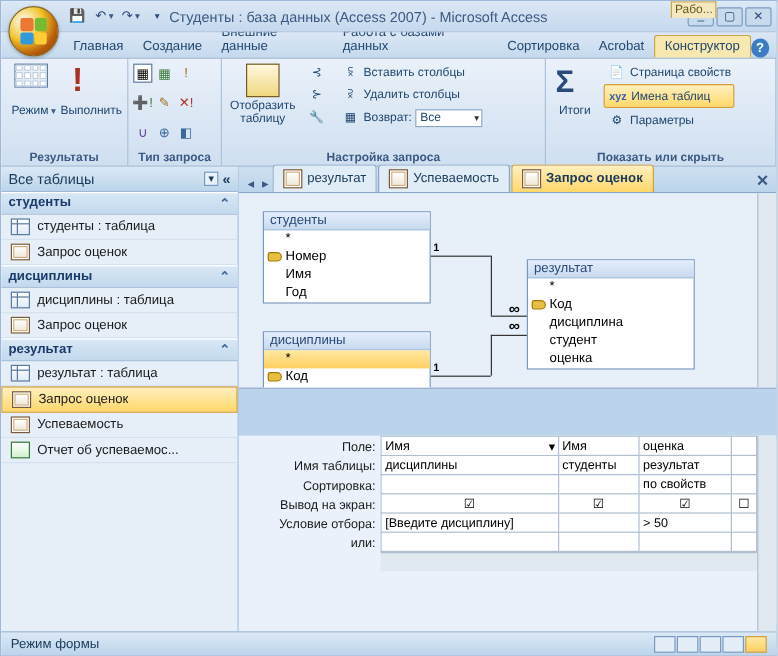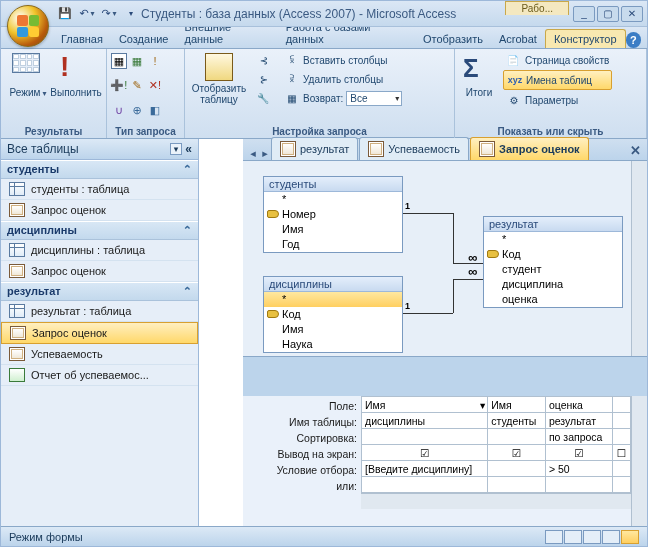--- a/index.html
+++ b/index.html
@@ -9,21 +9,21 @@
   .titlebar { height: 26px; background: linear-gradient(#dbe7f5, #c5d9ed); display: flex; align-items: center; border-bottom: 1px solid #a8c0db; position: relative; }
   .office-btn { width: 42px; height: 42px; border-radius: 50%; background: radial-gradient(circle at 30% 30%, #fff, #f0c42b 40%, #b85a0b 70%, #714d16); position: absolute; top: 4px; left: 6px; z-index: 100; border: 1px solid #8a6a1a; box-shadow: 0 1px 3px rgba(0,0,0,.3); display:flex; align-items:center; justify-content:center; }
   .office-quad { width:22px; height:22px; display:grid; grid-template-columns:1fr 1fr; grid-template-rows:1fr 1fr; gap:1px; }
   .office-quad div { border-radius:2px; }
   .oq1{background:#e73;} .oq2{background:#7b3;} .oq3{background:#39d;} .oq4{background:#fc3;}
   .qat { margin-left: 54px; display: flex; gap: 2px; align-items: center; }
   .qat-btn { width: 20px; height: 20px; display: flex; align-items: center; justify-content: center; color: #2a4a7a; }
   .title-text { flex: 1; text-align: left; color: #3b5a82; font-size: 12px; }
   .win-controls { display: flex; margin-right: 4px; gap: 2px; }
   .win-btn { width: 22px; height: 16px; background: #c8dbed; border: 1px solid #7a9ac0; border-radius: 2px; display: flex; align-items: center; justify-content: center; font-size: 10px; color: #2a4a7a; }
-  .context-tab-label { position: absolute; right: 78px; top: 0; background: #f4e8c0; border: 1px solid #c9a84a; border-bottom:none; font-size: 10px; padding: 1px 15px; color: #6a5a1a; }
+  .context-tab-label { position: absolute; right: 50px; top: 0; background: #f4e8c0; border: 1px solid #c9a84a; border-bottom:none; font-size: 10px; padding: 1px 2px; color: #6a5a1a; }
   
   
   .tabs { height: 22px; background: linear-gradient(#dbe7f5,#c5d9ed); display: flex; align-items: flex-end; padding-left: 52px; border-bottom:1px solid #8aa8c8;}
   .tab { padding: 3px 8px; color: #21486f; font-size: 11px; }
   .tab.active { background: #f8e8b0; border: 1px solid #c9a84a; border-bottom: none; border-radius: 3px 3px 0 0; }
   .help-btn { margin-left: auto; margin-right: 6px; width:16px; height:16px; border-radius:50%; background:#3b7dc5; color:#fff; display:flex; align-items:center; justify-content:center; font-weight:bold; font-size:11px; }
   
   
   .ribbon { height: 90px; background: linear-gradient(#eaf1fa, #cfdff0); display: flex; border-bottom: 1px solid #8aa8c8; }
   .rgroup { border-right: 1px solid #aac2db; display: flex; flex-direction: column; padding: 2px 4px 0 4px; position:relative; }
@@ -34,21 +34,21 @@
   .big-btn .lbl { font-size: 10px; color: #21486f; text-align: center; line-height: 11px; margin-top:2px;}
   .small-btns { display: flex; flex-direction: column; gap: 1px; margin-left:2px;}
   .small-btn { display: flex; align-items: center; gap: 3px; padding: 1px 3px; font-size: 10px; color: #21486f; white-space:nowrap; border-radius:2px;}
   .small-btn.highlight { background: linear-gradient(#fff0c0, #ffd86a); border: 1px solid #d8a030; text-align: right; }
   .sicon { width: 16px; height: 16px; display:inline-flex; align-items:center; justify-content:center; }
   .icon-grid { display:grid; grid-template-columns:repeat(4,1fr); grid-template-rows:repeat(3,1fr); width:28px; height:20px; gap:1px; border:1px solid #5a7aa0;}
   .icon-grid div{background:#fff; border:0.5px solid #c0d0e0;}
   .icon-bang{ font-size:28px; color:#b03020; font-weight:bold; line-height:28px;}
   
   
-  .workspace { display: flex; height: 387px; gap: 44px; }
+  .workspace { display: flex; height: 387px; }
   .navpane { width: 198px; background: #e6eef8; border-right: 1px solid #9db8d9; display:flex; flex-direction:column;}
   .nav-header { background: linear-gradient(#dce9f6,#bcd4eb); padding: 3px 6px; border-bottom: 1px solid #9db8d9; display:flex; align-items:center; color:#1a3a5a; font-size:12px;}
   .nav-header .dd { margin-left:auto; font-size:9px; border:1px solid #7a9ac0; padding:0 3px; background:#eaf2fa;}
   .nav-header .coll { font-weight:bold; margin-left:3px; font-size:12px;}
   .nav-group-hdr { background: linear-gradient(#d8e7f5,#c3d9ed); padding: 2px 6px; font-weight: bold; color: #1a3a6a; font-size: 11px; border-top:1px solid #fff; border-bottom:1px solid #aac2db; display:flex;}
   .nav-group-hdr .chev { margin-left:auto; color:#3a6a9a; font-size:11px;}
   .nav-item { padding: 3px 4px 3px 8px; display: flex; align-items: center; gap: 6px; color: #1a1a1a; font-size:11px; border-bottom:1px solid #d4e2f0;}
   .nav-item.sel { background: linear-gradient(#ffefc0, #ffd86a); border:1px solid #d8a030; }
   .nav-icon { width: 16px; height: 14px; display:flex; }
   .ico-table { background: linear-gradient(#fff,#e0ecf8); border:1px solid #5a7aa0; position:relative;}
@@ -71,21 +71,21 @@
   .tablebox { position:absolute; background:#fff; border:1px solid #7a9ac0; }
   .tablebox .tb-hdr { background:linear-gradient(#e4eefb,#c8daf0); padding:1px 5px; color:#2a4a7a; font-size:11px; border-bottom:1px solid #9db8d9;}
   .tablebox .tb-row { padding:0 5px 0 18px; font-size:11px; position:relative; line-height:15px;}
   .tablebox .tb-row.star { font-weight:normal;}
   .tablebox .tb-row.sel { background:linear-gradient(#ffe8a0,#ffcf60);}
   .tablebox .key::before { content:""; position:absolute; left:3px; top:3px; width:10px; height:6px; background:#e8c040; border-radius:2px 4px 4px 2px; border:1px solid #a07a10;}
   .rel-line { position:absolute; background:#333; }
   .rel-label { position:absolute; font-size:9px; font-weight:bold; color:#000;}
   .infinity { font-size:13px; line-height:10px;}
   
-  .qgrid-wrap { height:130px; background:#eaf1fa; display:flex;margin-top:39px; }
+  .qgrid-wrap { height:163px; background:#eaf1fa; display:flex;margin-top:39px; }
   .qgrid-labels { width:118px; text-align:right; padding:2px 4px 0 0; font-size:10.5px; color:#1a1a1a; line-height:16px;}
   .qgrid { flex:1; overflow:auto; }
   .qgrid table { border-collapse:collapse; width:100%; }
   .qgrid th, .qgrid td { border:1px solid #b0c0d0; font-size:10.5px; padding:0 3px; height:16px; background:#fff; text-align:left; font-weight:normal;}
   .qgrid .check { text-align:center;}
   .scrollbar-v { width:16px; background:#e0e8f0; border-left:1px solid #b0c0d0;}
   .scrollbar-h { height:16px; background:#e0e8f0; border-top:1px solid #b0c0d0;}
   
   .statusbar { height:20px; background:linear-gradient(#dce9f6,#bcd4eb); border-top:1px solid #8aa8c8; padding:2px 8px; font-size:11px; color:#1a3a5a; display:flex; align-items:center;}
   .view-btns { margin-left:auto; display:flex; gap:1px;}
@@ -121,21 +121,21 @@
     <div class="win-btn">▢</div>
     <div class="win-btn">✕</div>
   </div>
 </div>
 
 <div class="tabs">
   <div class="tab">Главная</div>
   <div class="tab">Создание</div>
   <div class="tab">Внешние данные</div>
   <div class="tab">Работа с базами данных</div>
-  <div class="tab">Отобразить</div>
+  <div class="tab">Сортировка</div>
   <div class="tab">Acrobat</div>
   <div class="tab active">Конструктор</div>
   <div class="help-btn">?</div>
 </div>
 
 <div class="ribbon">
   <div class="rgroup" style="width:106px;">
     <div class="rgroup-body">
       <div class="big-btn">
         <div class="icon">
@@ -322,22 +322,22 @@
         <div class="tb-hdr">дисциплины</div>
         <div class="tb-row star sel">*</div>
         <div class="tb-row key">Код</div>
         <div class="tb-row">Имя</div>
         <div class="tb-row">Наука</div>
       </div>
       <div class="tablebox" style="left:240px; top:55px; width:140px;">
         <div class="tb-hdr">результат</div>
         <div class="tb-row star">*</div>
         <div class="tb-row key">Код</div>
+        <div class="tb-row">дисциплина</div>
         <div class="tb-row">студент</div>
-        <div class="tb-row">дисциплина</div>
         <div class="tb-row">оценка</div>
       </div>
 
       <div class="rel-line" style="left:160px; top:52px; width:50px; height:1px;"></div>
       <div class="rel-line" style="left:210px; top:52px; width:1px; height:50px;"></div>
       <div class="rel-line" style="left:210px; top:102px; width:30px; height:1px;"></div>
       <div class="rel-label" style="left:162px; top:40px;">1</div>
       <div class="rel-label infinity" style="left:225px; top:92px;">∞</div>
       <div class="rel-line" style="left:160px; top:152px; width:50px; height:1px;"></div>
       <div class="rel-line" style="left:210px; top:118px; width:1px; height:34px;"></div>
@@ -367,21 +367,21 @@
               </tr>
           <tr>
                 <td>дисциплины</td>
                 <td>студенты</td>
                 <td>результат</td>
                 <td></td>
               </tr>
           <tr>
                 <td></td>
                 <td></td>
-                <td>по запроса</td>
+                <td>по свойств</td>
                 <td></td>
               </tr>
           <tr>
                 <td class="check">☑</td>
                 <td class="check">☑</td>
                 <td class="check">☑</td>
                 <td class="check">☐</td>
               </tr>
           <tr>
                 <td>[Введите дисциплину]</td>

